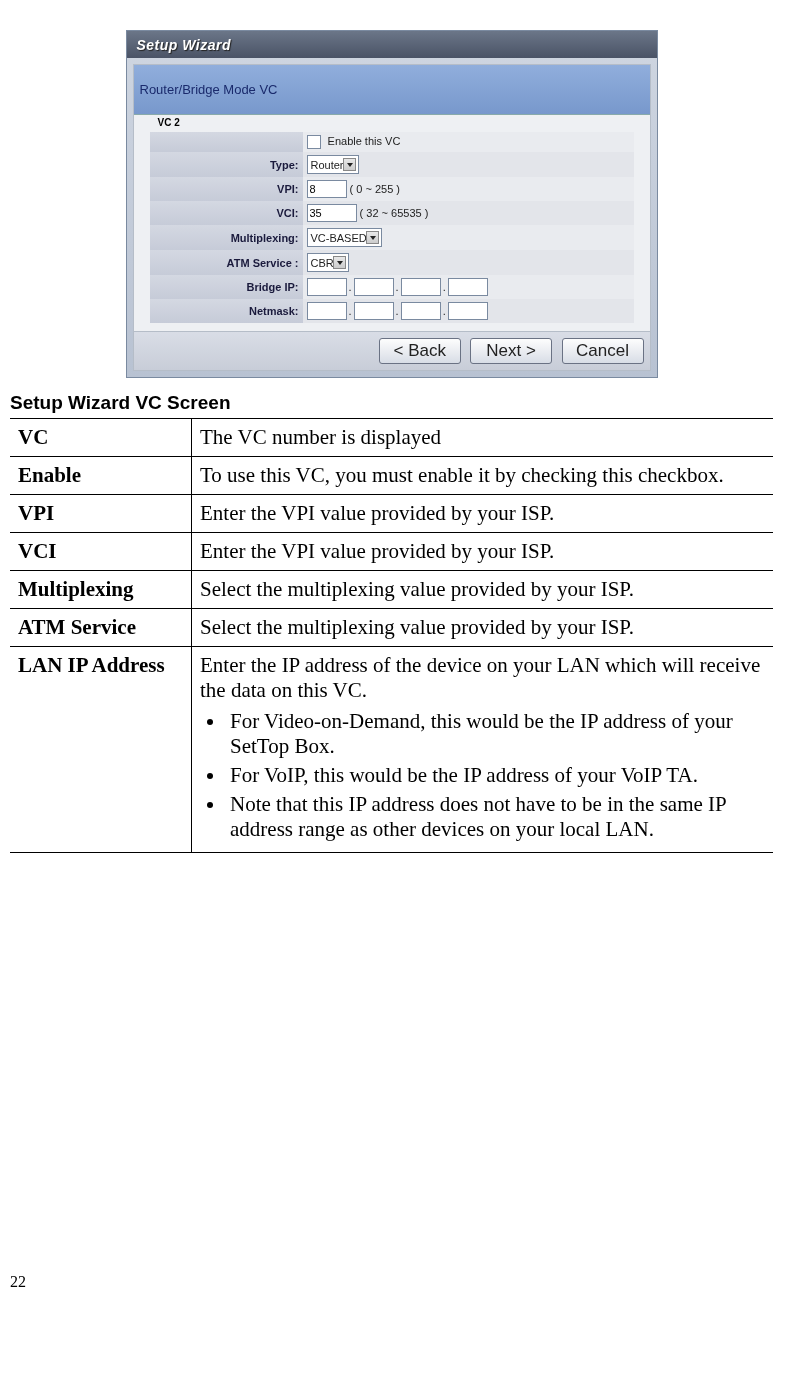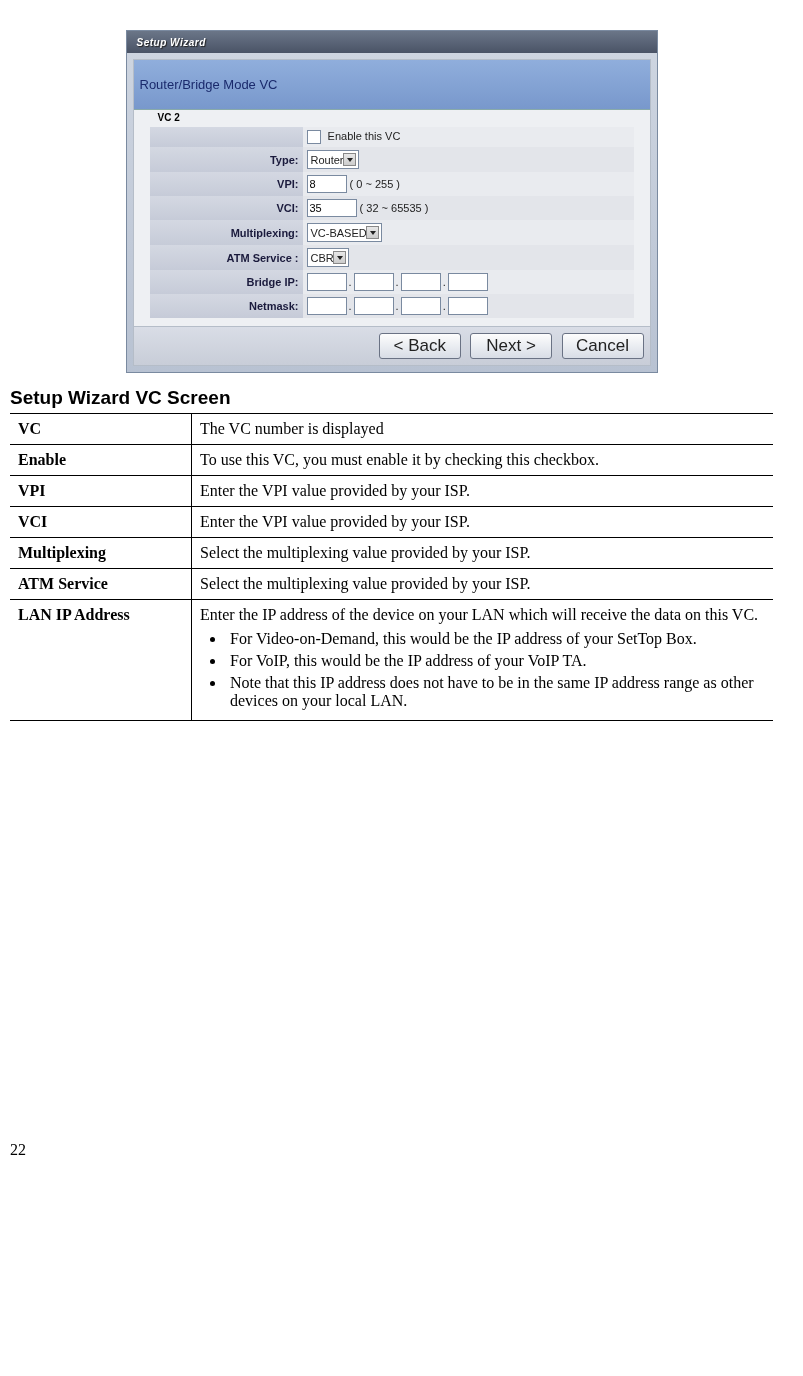--- a/index.html
+++ b/index.html
@@ -25,21 +25,21 @@
     font-family: Tahoma, Arial, sans-serif;
     font-size: 12px;
     color: #222;
   }
   .wizard-title {
     background: linear-gradient(#6b7688,#4a5366);
     color: #fff;
     font-weight: bold;
     font-style: italic;
     padding: 6px 10px 5px;
-    font-size: 10px;
+    font-size: 14px;
     text-shadow: 1px 1px 1px #222;
     letter-spacing: 0.5px;
   }
   .wizard-inner {
     background: #eef0f3;
     margin: 6px;
     border: 1px solid #b5bdc8;
   }
   .wizard-section-h {
     background: linear-gradient(#90aedc,#7898cc);
@@ -143,21 +143,21 @@
   
   .doc-h {
     font-family: Arial, Helvetica, sans-serif;
     font-weight: bold;
     font-size: 19px;
     margin: 14px 0 4px;
   }
   table.doc {
     border-collapse: collapse;
     width: 100%;
-    font-size: 16px;
+    font-size: 21px;
   }
   table.doc td, table.doc th {
     border-top: 1px solid #000;
     border-bottom: 1px solid #000;
     padding: 6px 8px;
     vertical-align: top;
     text-align: left;
   }
   table.doc th {
     width: 165px;

